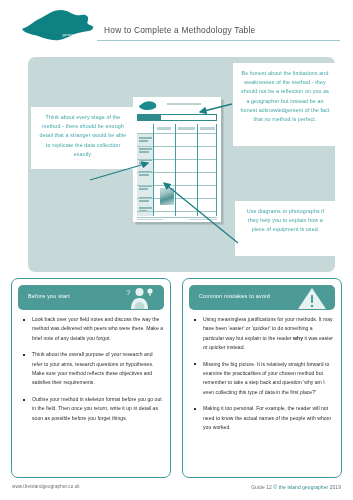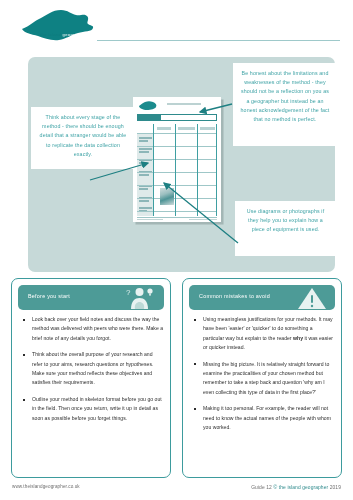--- a/index.html
+++ b/index.html
@@ -142,20 +142,21 @@
 </head>
 <body>
 
 <div class="header">
   <div class="logo-wrap">
     <svg width="92" height="38" viewBox="0 0 92 38">
       <path d="M8 22 C16 19 20 14 27 11 C33 8 38 3 47 3 C54 3 57 7 62 8 C67 9 70 6 73 9 C76 12 72 15 74 17 C76 19 80 18 79 21 C78 25 70 24 64 26 C57 28 52 32 45 33 C37 34 30 31 24 29 C17 27 10 26 8 22 Z" fill="#0e8183"></path>
     </svg>
     <div class="logo-text"><span>the island </span><span class="lt-b">geographer</span></div>
   </div>
+  <div class="page-title">How to Complete a Methodology Table</div>
   <div class="title-rule"></div>
 </div>
 
 <div class="diagram-panel"></div>
 
 <div class="doc-thumb">
   <div class="doc-inner">
     <svg class="doc-logo" viewBox="0 0 22 11">
       <path d="M2 6 C4 5 5 3 8 2 C11 1 13 1 16 2 C19 3 20 5 19 7 C18 9 14 10 10 10 C6 10 2 8 2 6 Z" fill="#1b8b8d"></path>
     </svg>

